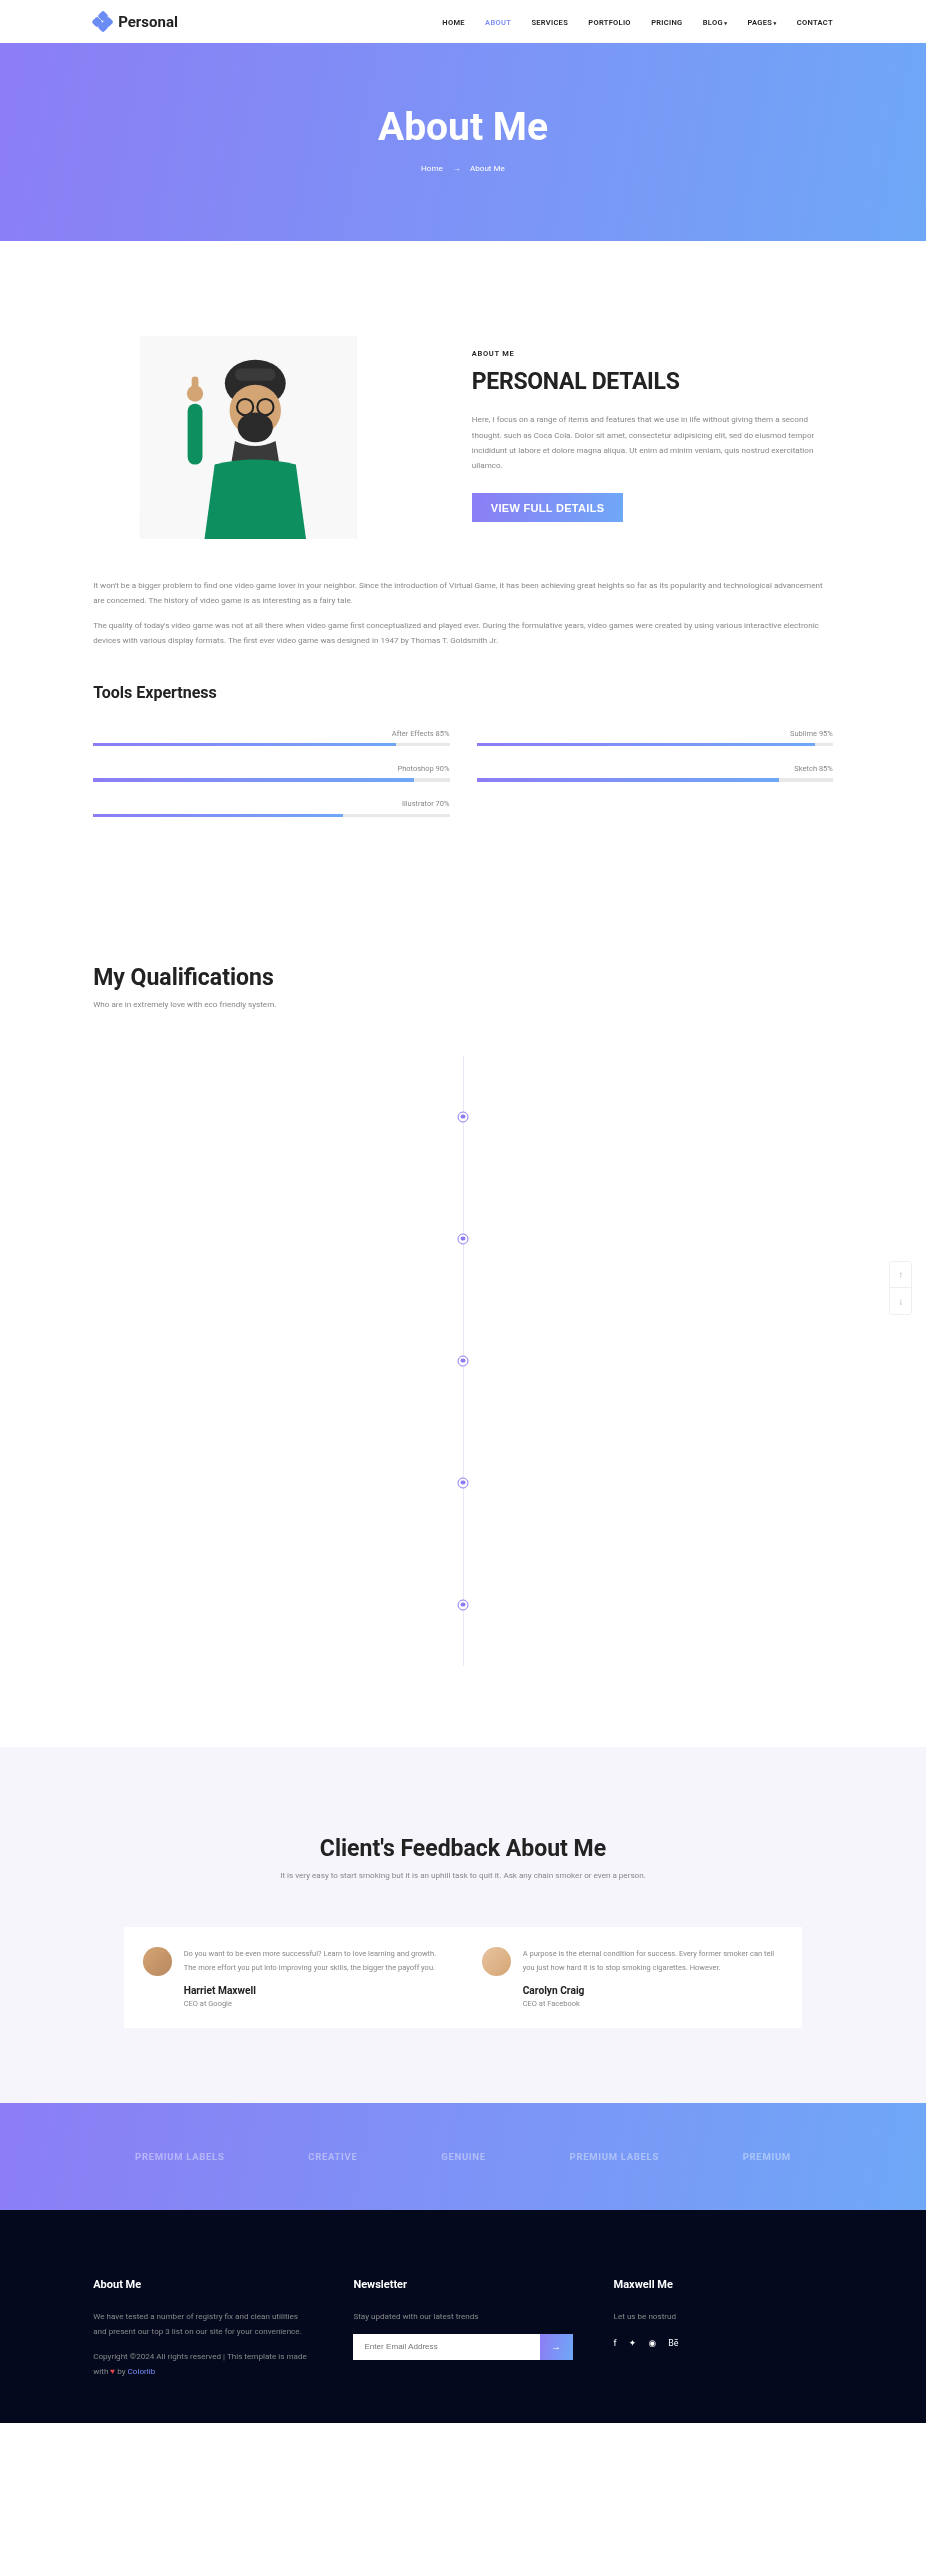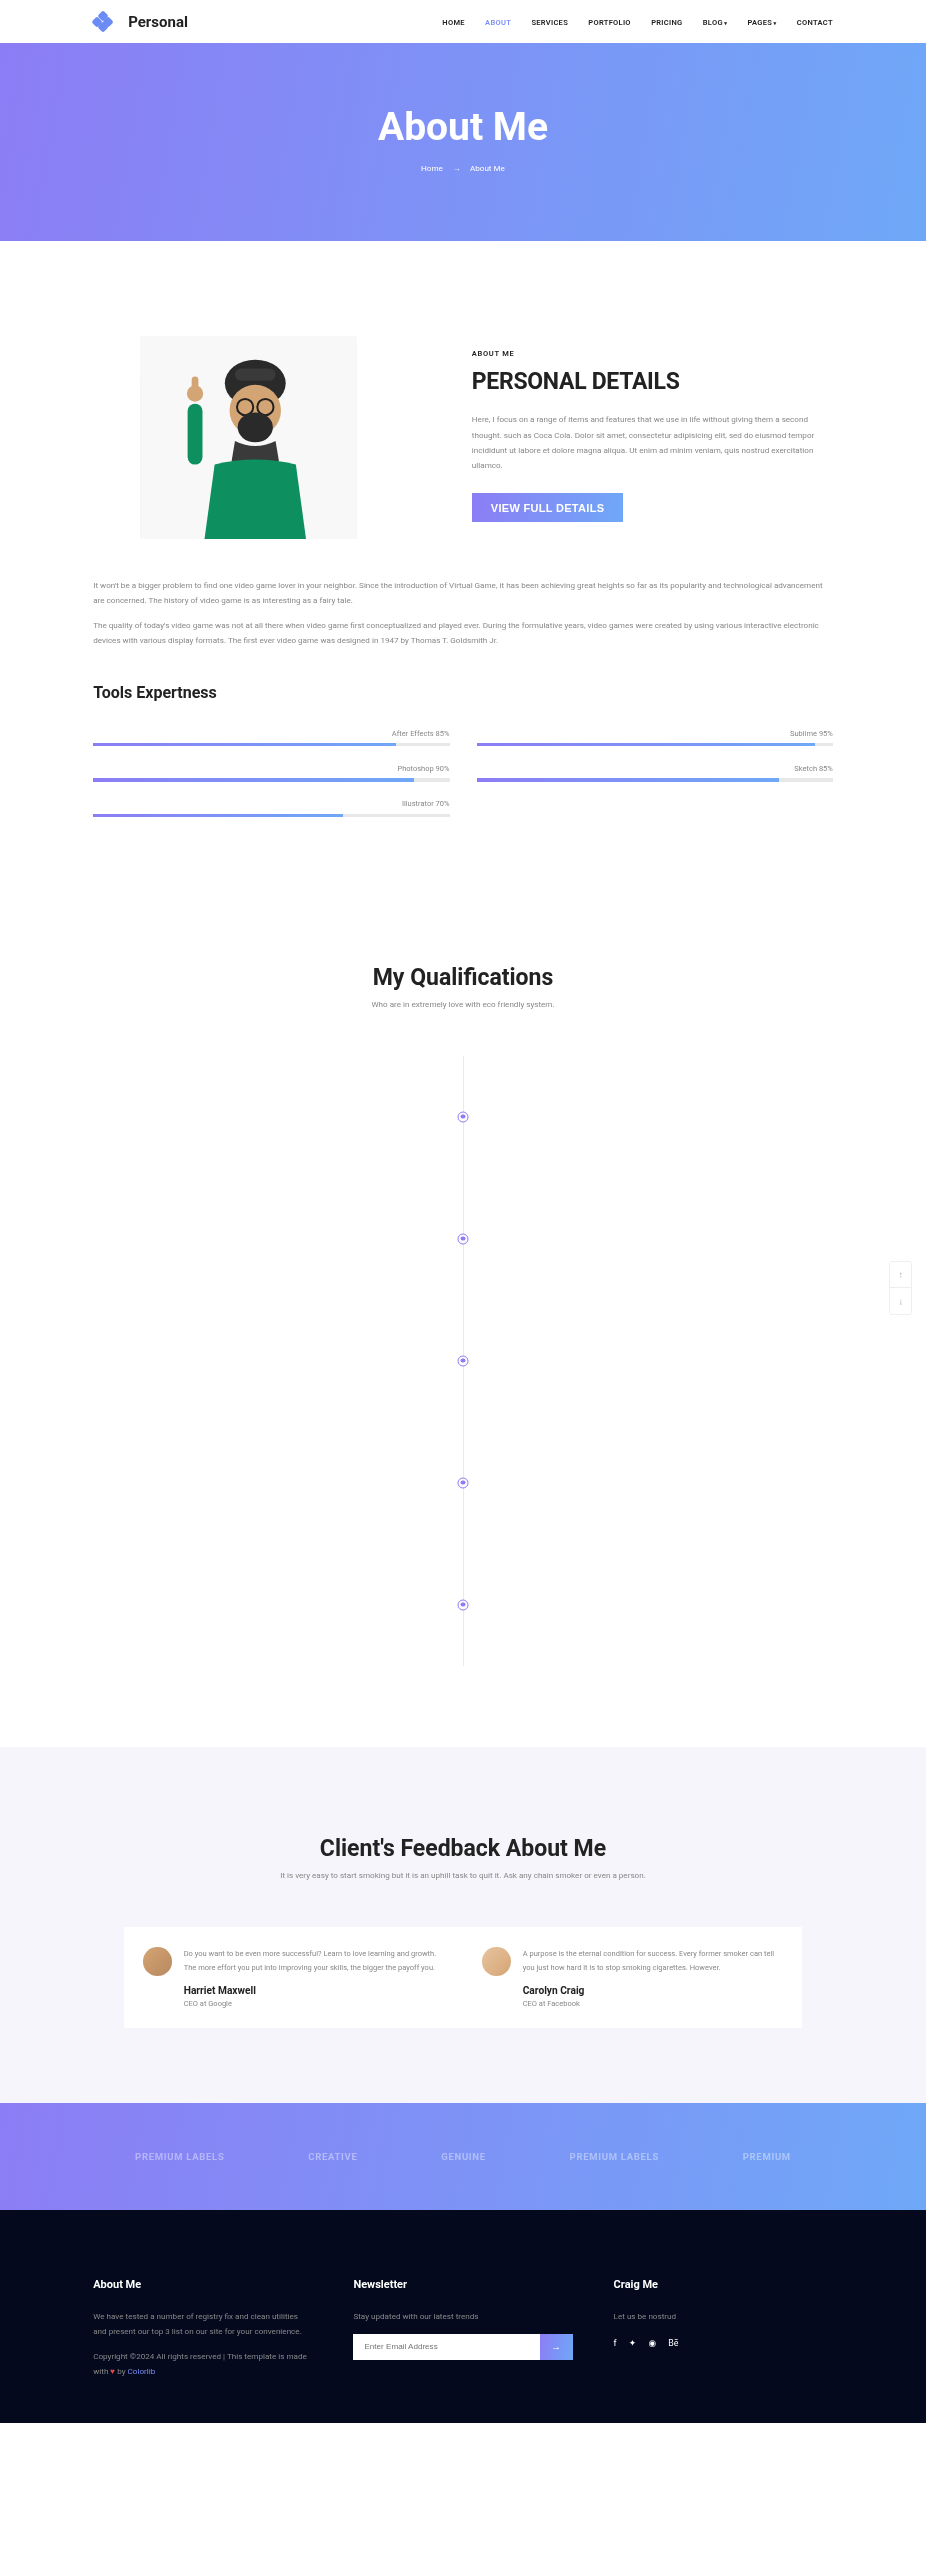--- a/index.html
+++ b/index.html
@@ -1,20 +1,20 @@
 <!DOCTYPE html>
 <html style="font-size:11px"><head>
 <meta charset="utf-8">
 <style>
 *{margin:0;padding:0;box-sizing:border-box}
 body{font-family:-apple-system,BlinkMacSystemFont,"Segoe UI",Roboto,sans-serif;color:#222;font-size:9.5px}
 .container{max-width:760px;margin:0 auto;padding:0 10.2px}
 header{background:#fff;padding:12.2px 0}
 .header-inner{display:flex;align-items:center;justify-content:space-between}
-.logo{display:flex;align-items:center;gap:16px}
+.logo{display:flex;align-items:center;gap:6px}
 .logo-icon{width:19px;height:19px;position:relative}
 .logo-icon::before,.logo-icon::after{content:"";position:absolute;width:8.1px;height:8.1px;border-radius:2px;background:#6b8bf5}
 .logo-icon::before{top:0;left:5.4px;transform:rotate(45deg)}
 .logo-icon::after{bottom:0;left:5.4px;transform:rotate(45deg)}
 .logo-icon .d1,.logo-icon .d2{position:absolute;width:8.1px;height:8.1px;border-radius:2px;background:#6b8bf5}
 .logo-icon .d1{left:0;top:5.4px;transform:rotate(45deg)}
 .logo-icon .d2{right:0;top:5.4px;transform:rotate(45deg)}
 .logo-text{font-weight:700;font-size:15px;color:#222}
 nav ul{list-style:none;display:flex;gap:20.3px;align-items:center}
 nav a{text-decoration:none;color:#222;font-size:7.5px;font-weight:600;letter-spacing:0.3px}
@@ -34,21 +34,21 @@
 .about-txt p{color:#888;font-size:8.1px;line-height:1.9;margin-bottom:19px}
 .btn{display:inline-block;background:linear-gradient(100deg,#8c7df5,#6fa8f7);color:#fff;padding:8.8px 19px;font-size:11px;font-weight:700;letter-spacing:0.3px;border:none;cursor:pointer}
 .about-p{color:#888;font-size:8.1px;line-height:1.9;margin-bottom:9.5px}
 .skills-title{font-size:16px;font-weight:700;margin:34px 0 27px}
 .skills-row{display:flex;gap:27px}
 .skills-col{flex:1}
 .skill{margin-bottom:17.6px;text-align:right}
 .skill-label{font-size:7.5px;color:#888;margin-bottom:5.4px}
 .bar{height:3.4px;background:#e8e8e8;width:100%;position:relative}
 .bar-fill{height:100%;background:linear-gradient(90deg,#8c7df5,#6fa8f7);position:absolute;left:0;top:0}
-.quals{padding:88px 0 81px;text-align:center}
+.quals{padding:88px 0 81px;text-align:left}
 .quals h1{font-size:23px;font-weight:700;margin-bottom:8.1px}
 .quals .sub,.feedback .sub{color:#888;font-size:8.1px;margin-bottom:47px}
 .timeline{position:relative;max-width:610px;margin:0 auto}
 .timeline-line{position:absolute;left:50%;top:0;bottom:0;width:0.7px;background:#ebe8f5}
 .tl-item{height:122px;position:relative;display:flex}
 .tl-dot{position:absolute;left:50%;top:50%;transform:translate(-50%,-50%);width:11px;height:11px;border-radius:50%;background:#fff;border:1.4px solid #8c7df5;display:flex;align-items:center;justify-content:center}
 .tl-dot::after{content:"";width:4.1px;height:4.1px;border-radius:50%;background:#8c7df5}
 .feedback{background:#f5f5fb;padding:88px 16px 75px;text-align:center}
 .feedback h1{font-size:23px;font-weight:700;margin-bottom:8.1px}
 .reviews{display:flex;max-width:678px;margin:0 auto}
@@ -253,21 +253,21 @@
     </div>
     <div class="fcol">
       <h4>Newsletter</h4>
       <p>Stay updated with our latest trends</p>
       <div class="nl-form">
         <input class="nl-input" type="email" placeholder="Enter Email Address" style="">
         <button class="nl-btn">→</button>
       </div>
     </div>
     <div class="fcol">
-      <h4>Craig Me</h4>
+      <h4>Maxwell Me</h4>
       <p>Let us be nostrud</p>
       <div class="socials">
         <span class="social-ic">f</span>
         <span class="social-ic">✦</span>
         <span class="social-ic">◉</span>
         <span class="social-ic">Bē</span>
       </div>
     </div>
   </div>
 </footer>

